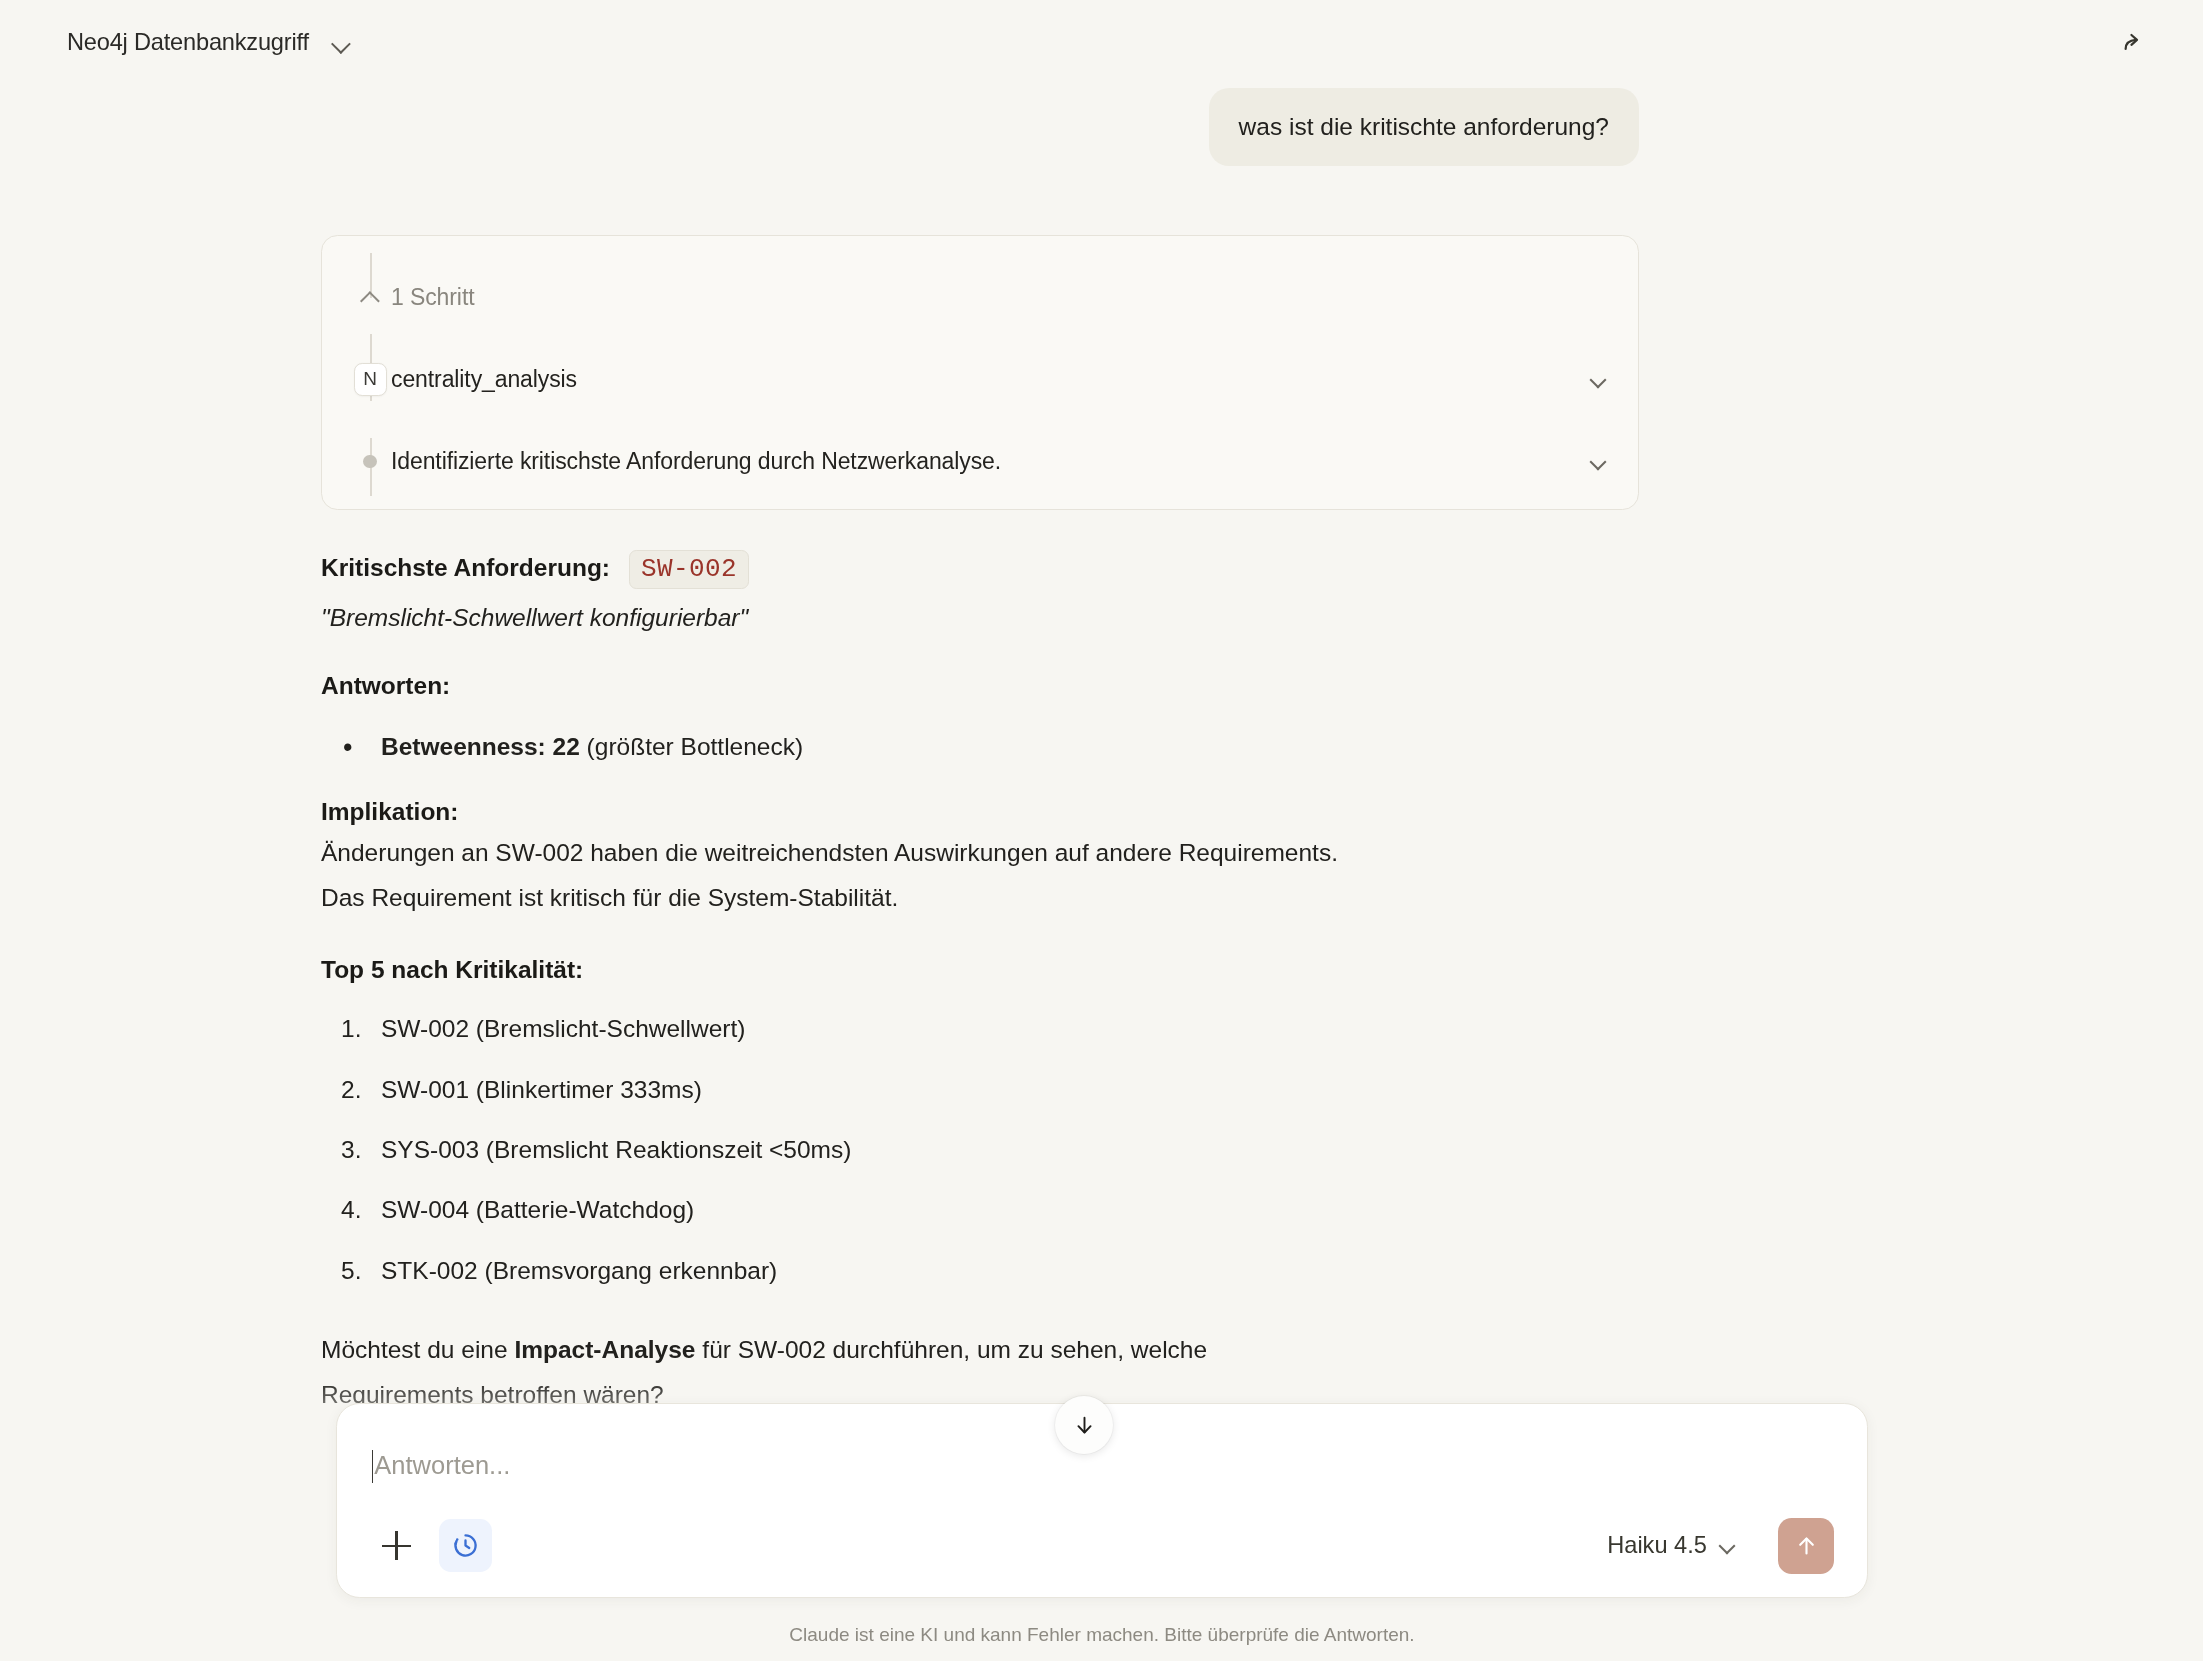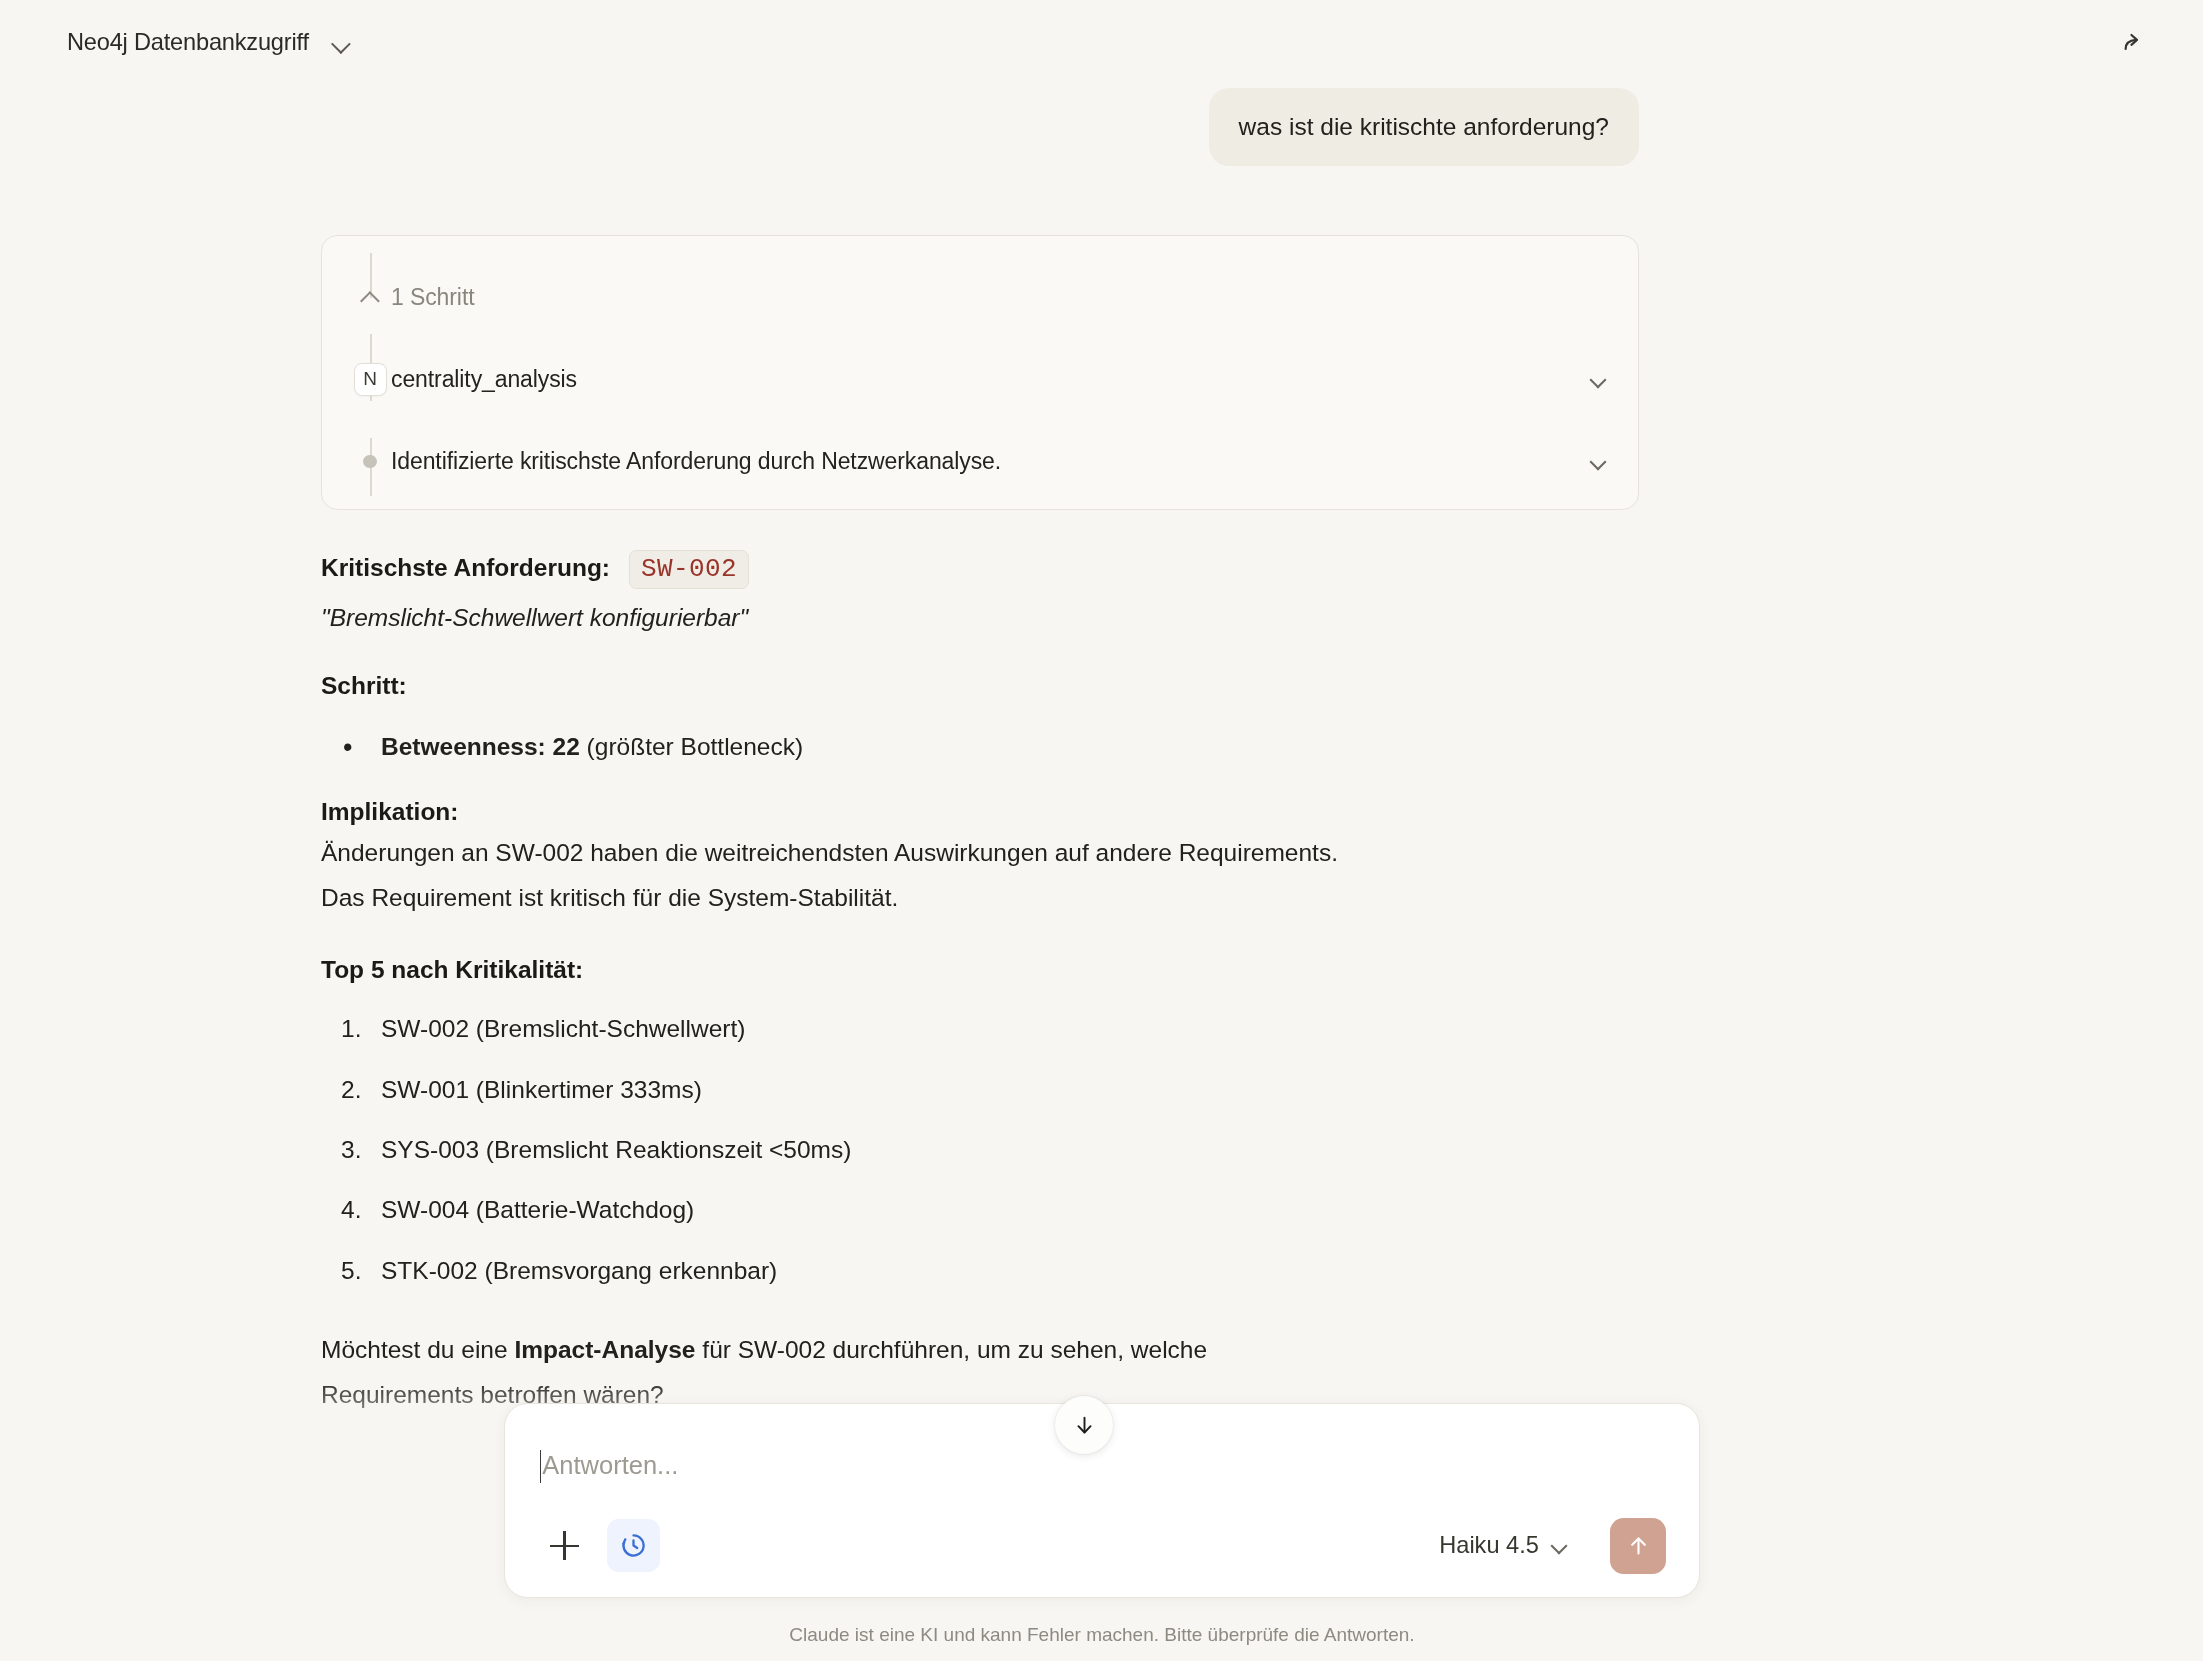--- a/index.html
+++ b/index.html
@@ -272,21 +272,21 @@
   .composer-wrap {
     position: absolute;
     left: 0; bottom: 0;
     width: 2204px;
     padding-bottom: 0;
     z-index: 50;
     background: linear-gradient(to bottom, rgba(247,246,242,0) 0%, rgba(247,246,242,0.9) 22%, #f7f6f2 45%);
     padding-top: 25.5px;
   }
   .composer {
-    width: 1196px;
+    width: 1532px;
     margin: 0 auto;
     background: #ffffff;
     border: 1.4px solid #e8e5dc;
     border-radius: 23.6px;
     box-shadow: 0 2.7px 12.7px rgba(60,55,45,0.055);
     padding: 31px 31px 23.6px 31px;
     min-height: 195px;
     display: flex;
     flex-direction: column;
     justify-content: space-between;
@@ -427,21 +427,21 @@
 
     <div class="msg-body">
 
       <h3 class="sec">
         <span>Kritischste Anforderung:</span>
         <span class="code-chip">SW-002</span>
       </h3>
 
       <div class="quote-line">"Bremslicht-Schwellwert konfigurierbar"</div>
 
-      <h3 class="sec sec-gap">Schritt:</h3>
+      <h3 class="sec sec-gap">Antworten:</h3>
 
       <ul class="metrics">
         <li>
           <b>Betweenness: 22</b><span> (größter Bottleneck)</span>
         </li>
       </ul>
 
       <h3 class="sec" style="margin-top:33px;">Implikation:</h3>
       <div class="para">Änderungen an SW-002 haben die weitreichendsten Auswirkungen auf andere Requirements.</div>
       <div class="para">Das Requirement ist kritisch für die System-Stabilität.</div>

